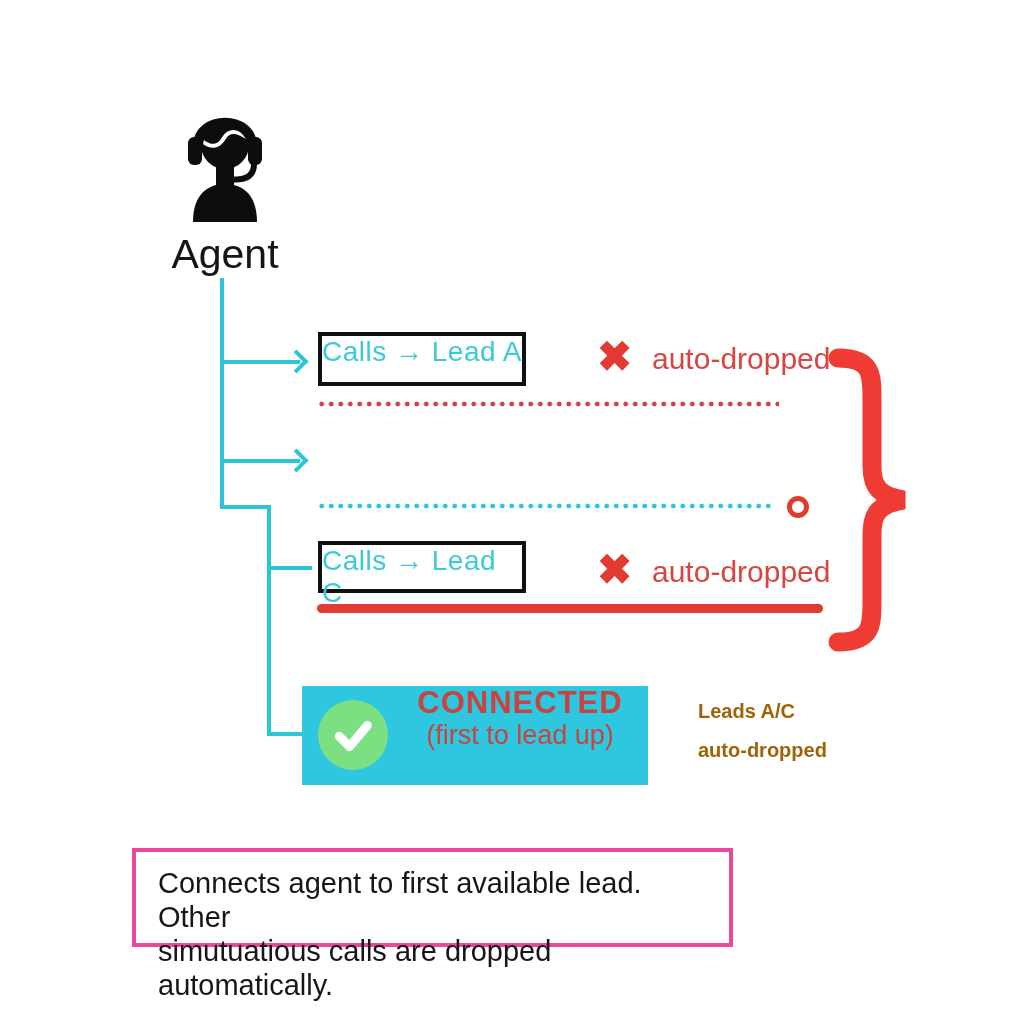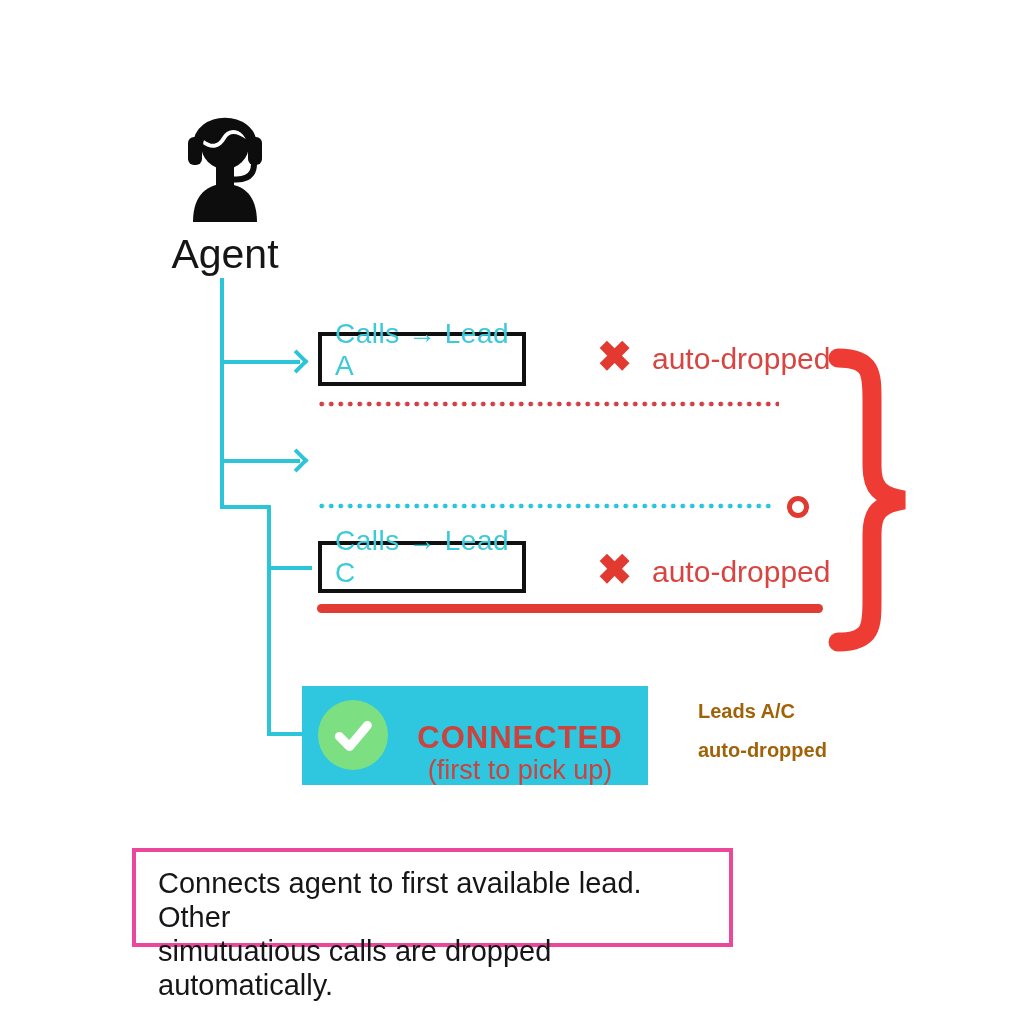--- a/index.html
+++ b/index.html
@@ -7,35 +7,35 @@
     position:relative;width:1024px;height:1024px;background:#ffffff;overflow:hidden;
     font-family:"Liberation Sans", sans-serif;
   }
   .abs{position:absolute;}
   
   .cline{position:absolute;background:#2bc4d9;}
   .chev{position:absolute;width:13px;height:13px;border-top:4px solid #2bc4d9;border-right:4px solid #2bc4d9;transform:rotate(45deg);}
   
   .lead-box{
     position:absolute;width:208px;height:54px;background:#ffffff;border:4px solid #101010;
-    box-sizing:border-box;display:flex;align-items:flex-end;padding-left:13px;
+    box-sizing:border-box;display:flex;align-items:flex-start;
   }
   .lead-box span{font-size:28px;color:#3cc9d8;letter-spacing:0.5px;}
   
   .dots{position:absolute;height:6px;background-position:0 50%;background-repeat:repeat-x;}
   .dots.red{background-image:radial-gradient(circle,#d23f44 2.1px,rgba(0,0,0,0) 2.7px);background-size:9.5px 6px;}
   .dots.cyan{background-image:radial-gradient(circle,#2bc4d9 2.1px,rgba(0,0,0,0) 2.7px);background-size:9.5px 6px;}
   .xmark{position:absolute;font-size:42px;font-weight:bold;color:#e23a31;line-height:1;}
   .status{position:absolute;font-size:30px;color:#d84440;line-height:36px;}
   .ring{position:absolute;width:22px;height:22px;box-sizing:border-box;border:5px solid #e03a31;border-radius:50%;}
   .solidline{position:absolute;height:9px;background:#e23b33;border-radius:5px;}
   
   .connected{position:absolute;left:302px;top:686px;width:346px;height:99px;background:#2fc6e0;}
   .gcircle{position:absolute;left:16px;top:14px;width:70px;height:70px;border-radius:50%;background:#7ce083;display:flex;align-items:center;justify-content:center;}
-  .ctext{position:absolute;left:96px;top:0;width:244px;height:99px;display:flex;flex-direction:column;align-items:center;justify-content:flex-end;}
+  .ctext{position:absolute;left:96px;top:0;width:244px;height:99px;display:flex;flex-direction:column;align-items:center;justify-content:flex-start;}
   .ctitle{font-size:31px;font-weight:bold;color:#c9443f;letter-spacing:1px;line-height:34px;}
   .csub{font-size:27px;color:#c9443f;line-height:30px;}
   .sidenote{position:absolute;left:698px;top:692px;font-size:20px;font-weight:bold;color:#a16207;line-height:39px;}
   .agent-label{position:absolute;left:160px;top:231px;width:130px;text-align:center;font-size:41px;font-weight:500;color:#151515;}
   .footnote{
     position:absolute;left:132px;top:848px;width:601px;height:99px;box-sizing:border-box;
     border:4px solid #ec4899;background:#ffffff;padding:14px 0 0 22px;
     font-size:29px;line-height:34px;color:#161616;white-space:pre-wrap;
   }
 </style>
@@ -90,21 +90,21 @@
   </svg>
 
   <div class="connected">
     <div class="gcircle">
       <svg width="48" height="48" viewBox="0 0 70 70">
         <path d="M15 37 L30 52 L56 21" stroke="#ffffff" stroke-width="13" fill="none" stroke-linecap="round" stroke-linejoin="round"></path>
       </svg>
     </div>
     <div class="ctext">
       <div class="ctitle">CONNECTED</div>
-      <div class="csub">(first to pick up)</div>
+      <div class="csub">(first to lead up)</div>
     </div>
   </div>
 
   <div class="sidenote">
     <div>Leads A/C</div>
     <div>auto-dropped</div>
   </div>
 
   <div class="footnote">Connects agent to first available lead.  Other
 simutuatious calls are dropped automatically.</div>

